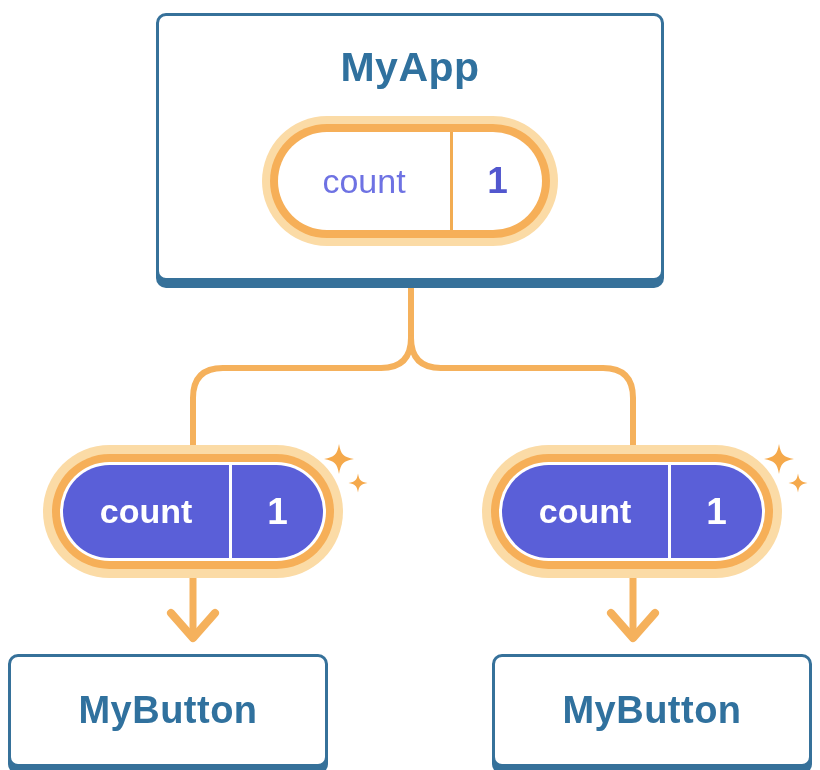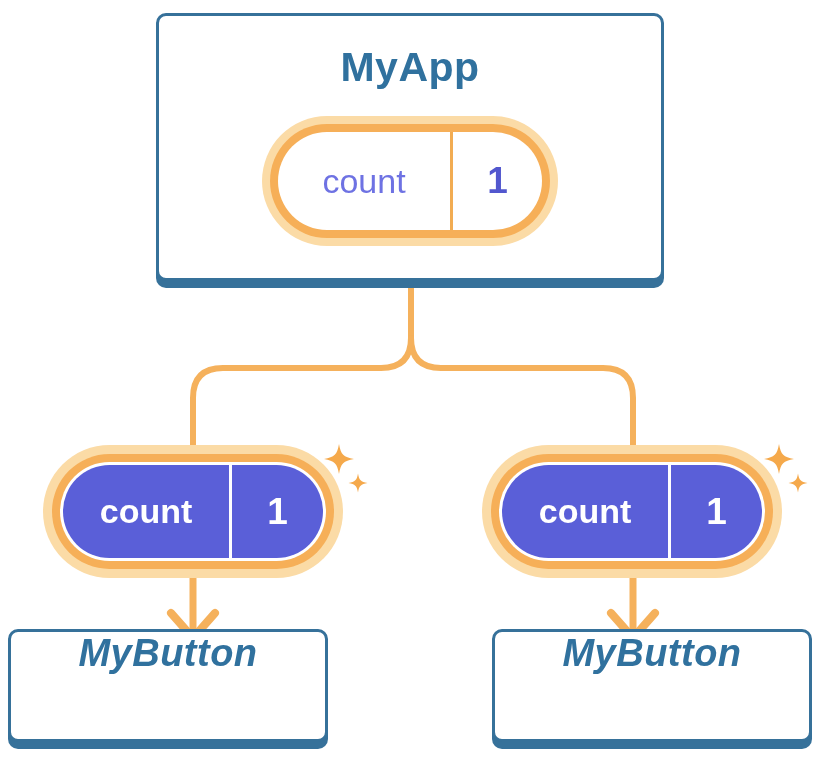--- a/index.html
+++ b/index.html
@@ -26,22 +26,22 @@
     border-radius:10px;
     box-shadow: 0 7px 0 var(--card-shadow,#36719A);
   }
   .myapp-card { left:156px; top:13px; width:508px; height:268px; }
   .myapp-title {
     text-align:center; padding-top:28px;
     font-size:41px; font-weight:700; letter-spacing:0.5px;
     color: var(--title-text,#30719E);
   }
   .mybutton-card {
-    top:629px; width:320px; height:113px;
-    display:flex; justify-content:center;font-style:italic;
+    top:654px; width:320px; height:113px;
+    display:flex; align-items:center; justify-content:center;
   }
   .mybutton-left  { left:8px; }
   .mybutton-right { left:492px; }
   .mybutton-title {
     font-size:38px; font-weight:700; letter-spacing:0.5px;
     color: var(--title-text,#30719E);
   }
 
   .pill { position:absolute; z-index:1; }
   .p-glow { background: var(--pill-glow,#FBDBA6); border-radius:999px; padding:8px; }

